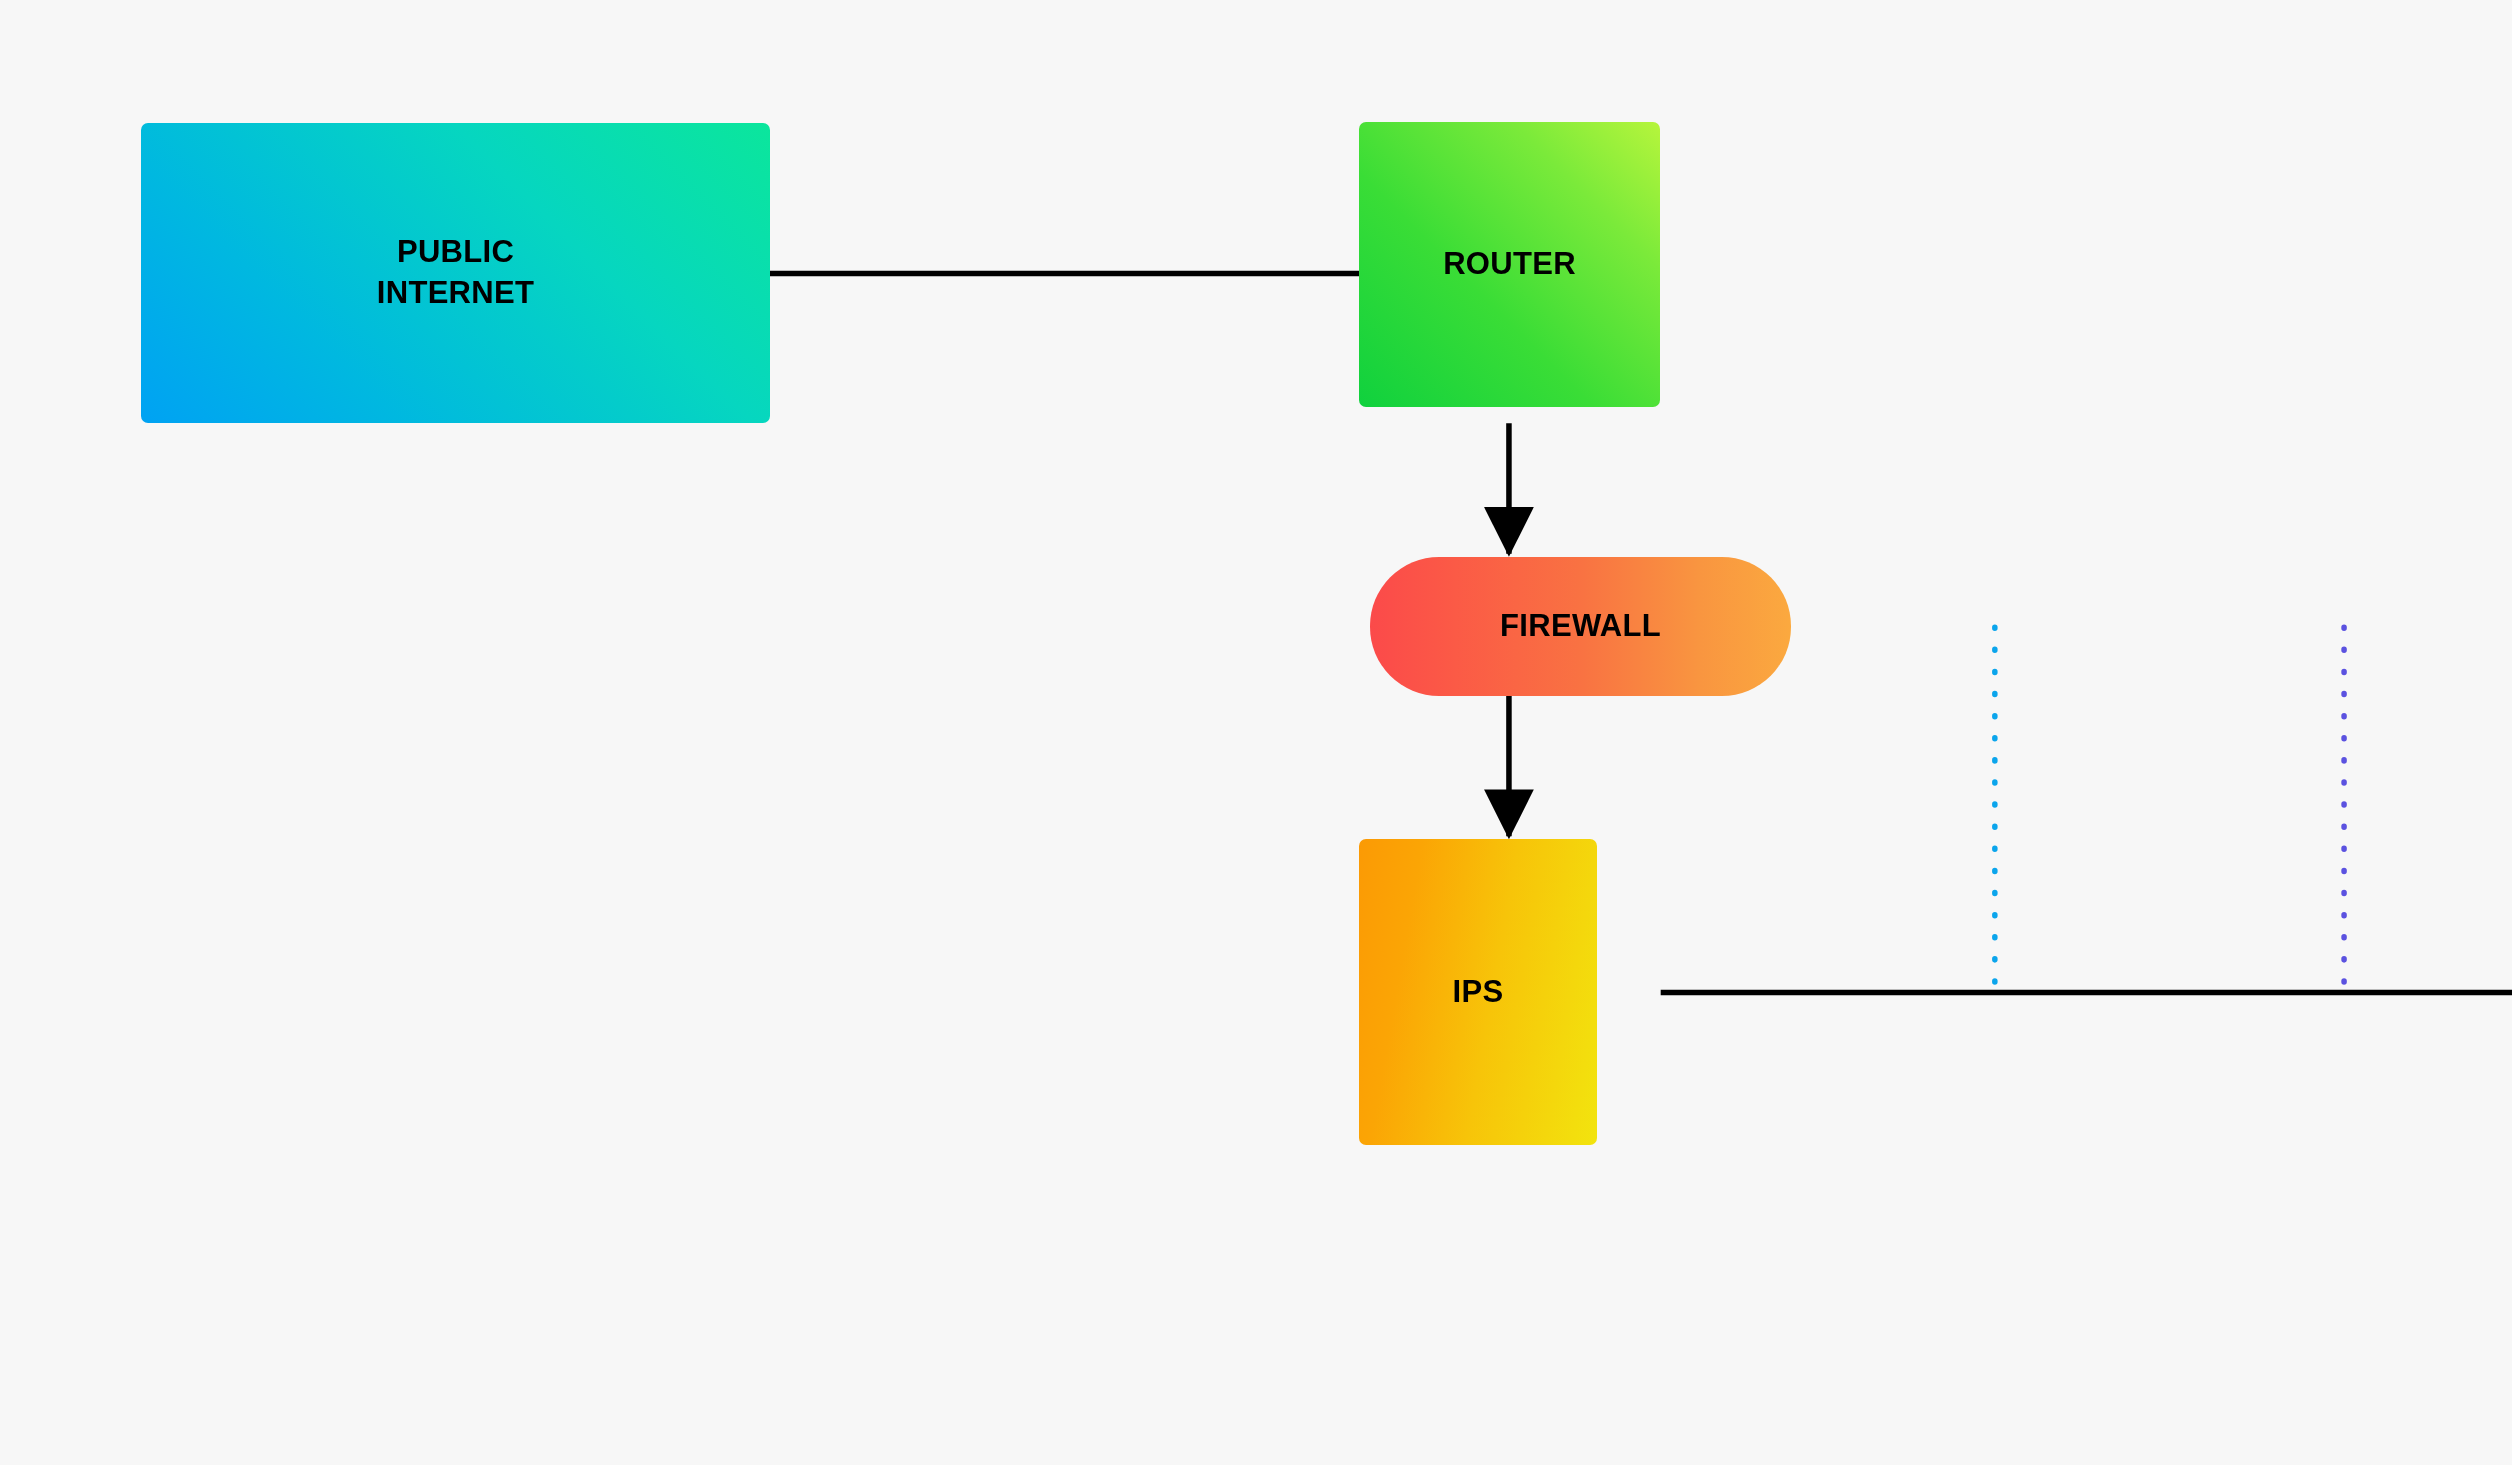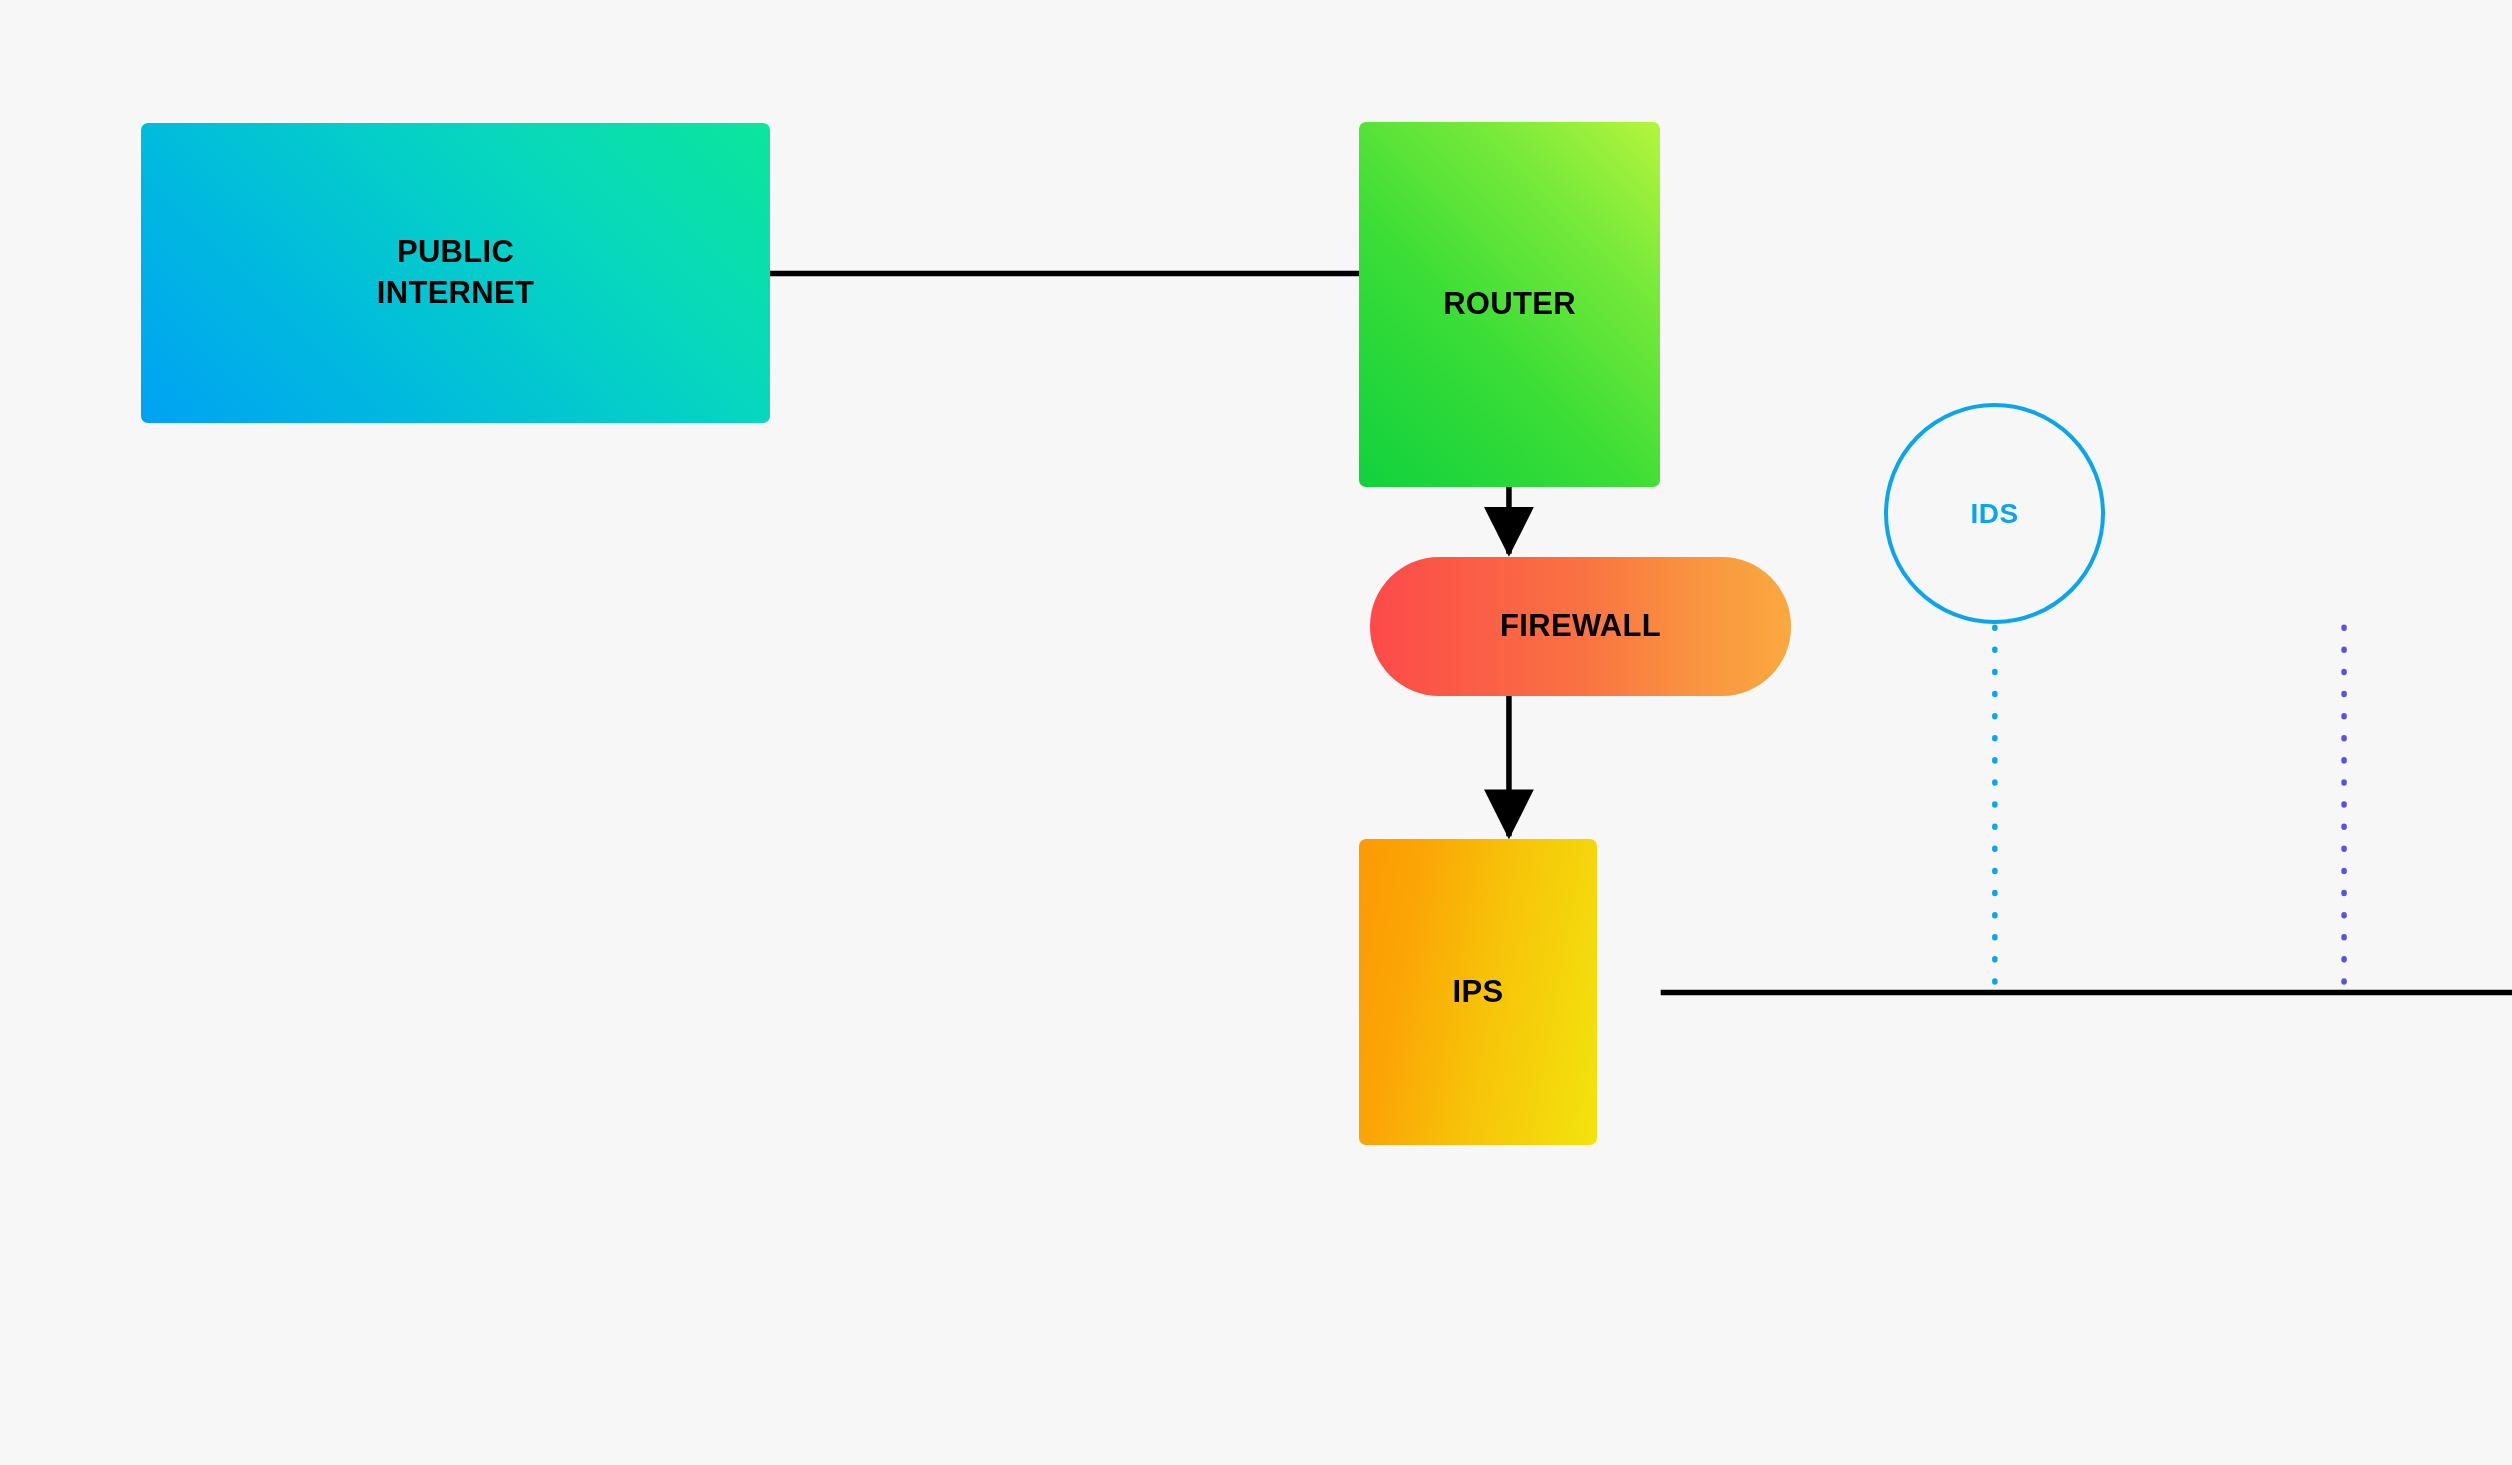--- a/index.html
+++ b/index.html
@@ -53,21 +53,21 @@
   }
   #node-public-internet .label-lines {
     white-space: pre-line;
   }
 
   
   #node-router {
     left: 1359px;
     top: 122px;
     width: 301px;
-    height: 365px;
+    height: 285px;
     border-radius: 7px;
     background: linear-gradient(45deg, #10D13E 0%, #3ADD36 40%, #7BEA3A 75%, #B6F53C 100%);
     font-size: 31px;
   }
 
   
   #node-firewall {
     left: 1370px;
     top: 557px;
     width: 421px;
@@ -153,19 +153,16 @@
   </div>
 
   <div class="node" id="node-firewall">
     <span>FIREWALL</span>
   </div>
 
   <div class="node" id="node-ips">
     <span>IPS</span>
   </div>
 
-  <div class="monitor-circle" id="node-ids">
-    <span>IDS</span>
-  </div>
 
 
 </div>
 
 
 </body></html>

